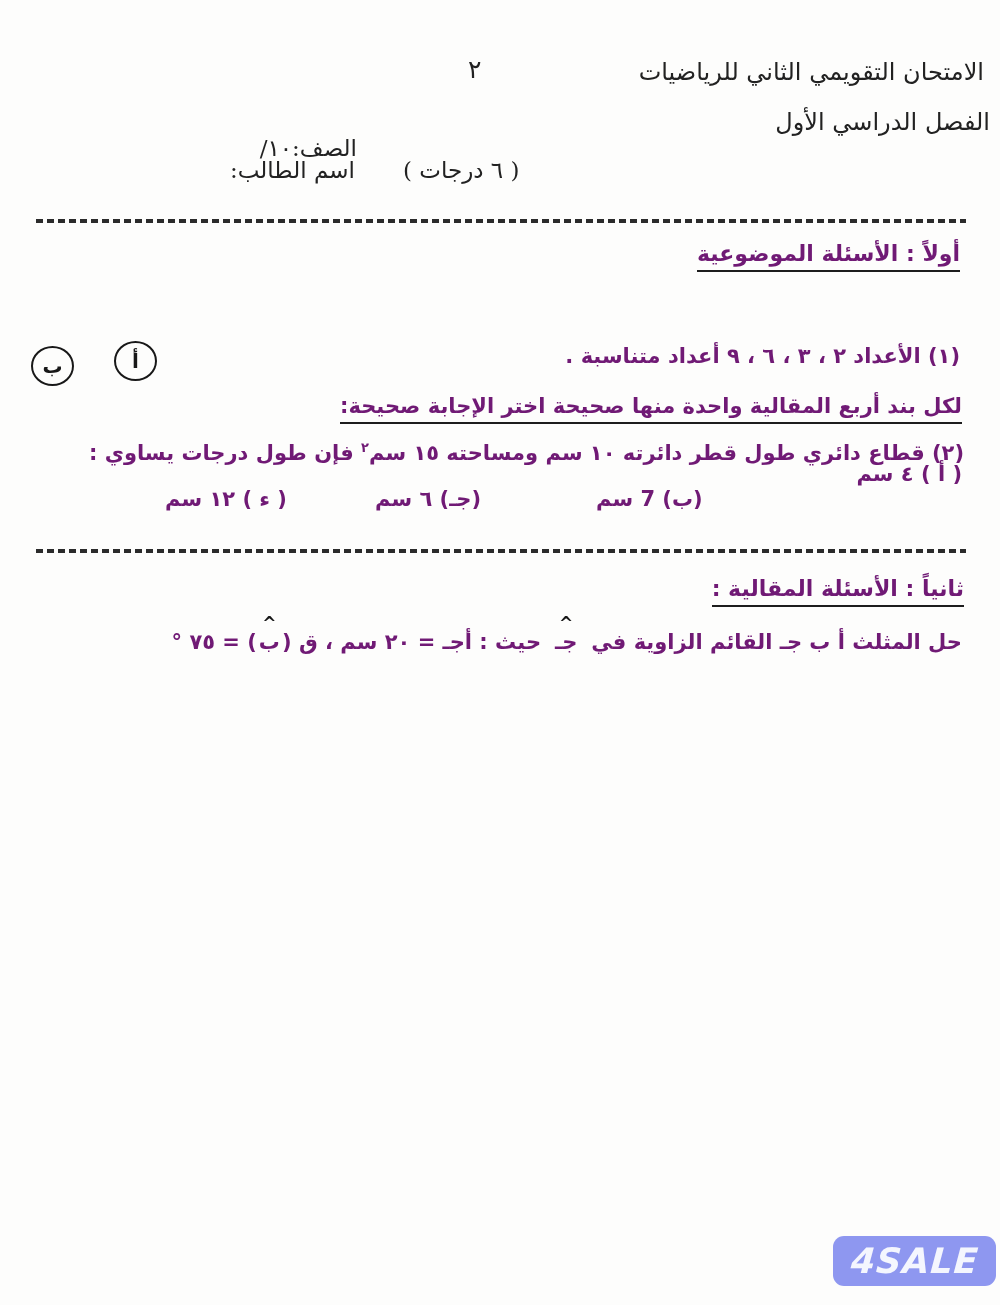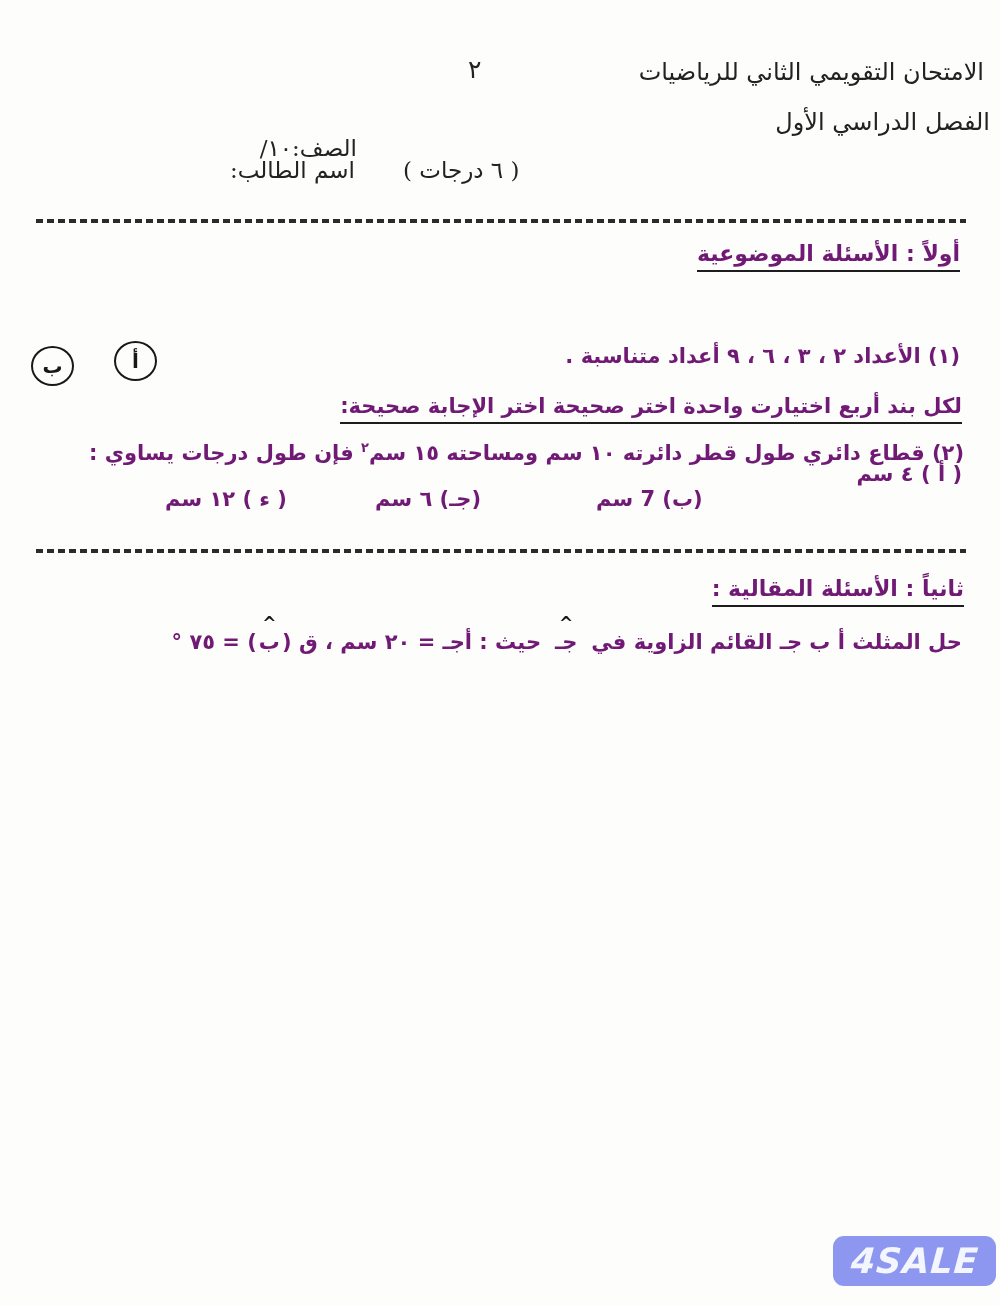--- a/index.html
+++ b/index.html
@@ -90,21 +90,21 @@
 
   <div class="abs q" style="top:344px;right:40px;">(١)   الأعداد ٢ ، ٣ ، ٦ ، ٩ أعداد متناسبة .</div>
 
   <div class="bubble" style="left:114px;top:341px;">
     <span>أ</span>
   </div>
   <div class="bubble" style="left:31px;top:346px;">
     <span>ب</span>
   </div>
 
-  <div class="abs q u" style="top:394px;right:38px;">لكل بند أربع اختيارت واحدة اختر صحيحة اختر الإجابة صحيحة:</div>
+  <div class="abs q u" style="top:394px;right:38px;">لكل بند أربع المقالية واحدة منها صحيحة اختر الإجابة صحيحة:</div>
 
   <div class="abs q" style="top:440px;right:36px;">
     <span>(٢) قطاع دائري طول قطر دائرته ١٠ سم ومساحته ١٥ سم</span><sup class="sq">٢</sup><span> فإن طول درجات يساوي :</span>
   </div>
 
   <div class="abs q" style="top:462px;right:38px;">( أ ) ٤ سم</div>
   <div class="abs q" style="top:487px;left:596px;">(ب) 7 سم</div>
   <div class="abs q" style="top:487px;left:375px;">(جـ) ٦ سم</div>
   <div class="abs q" style="top:487px;left:165px;">( ء ) ١٢ سم</div>
 

